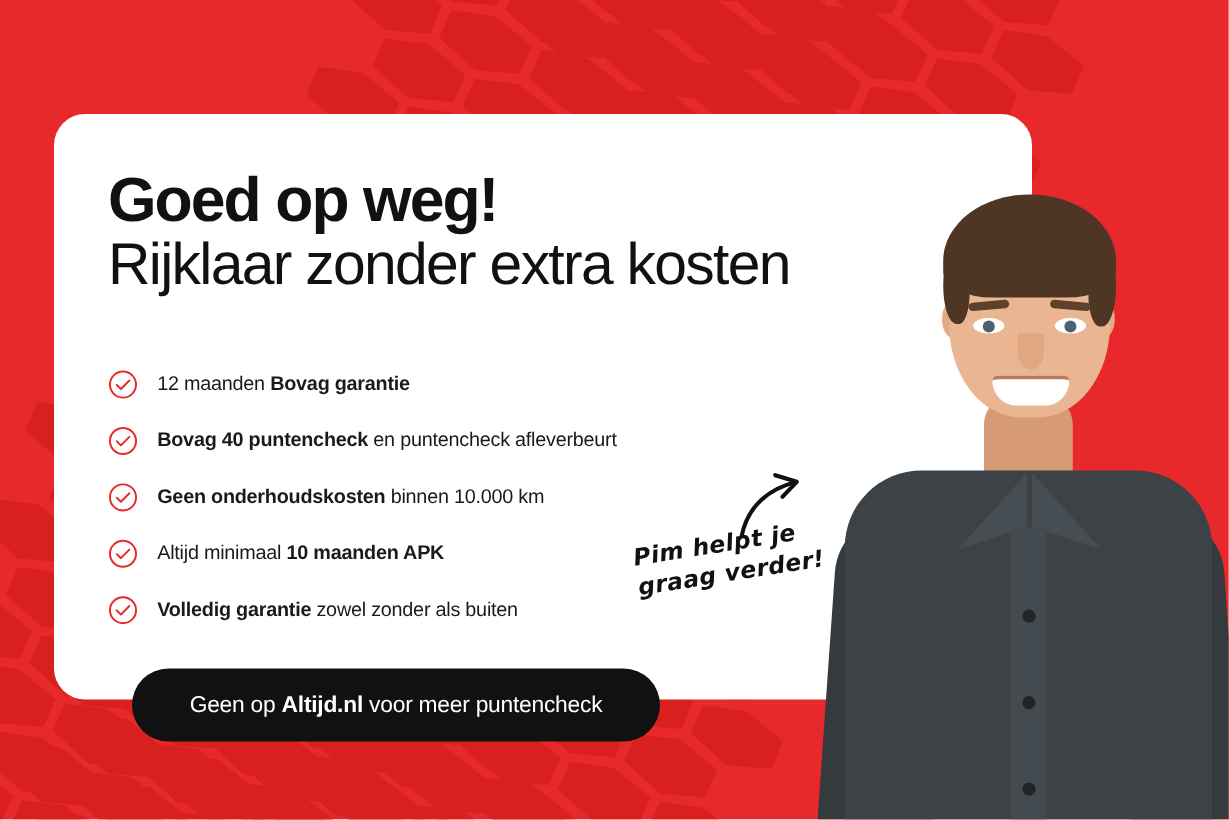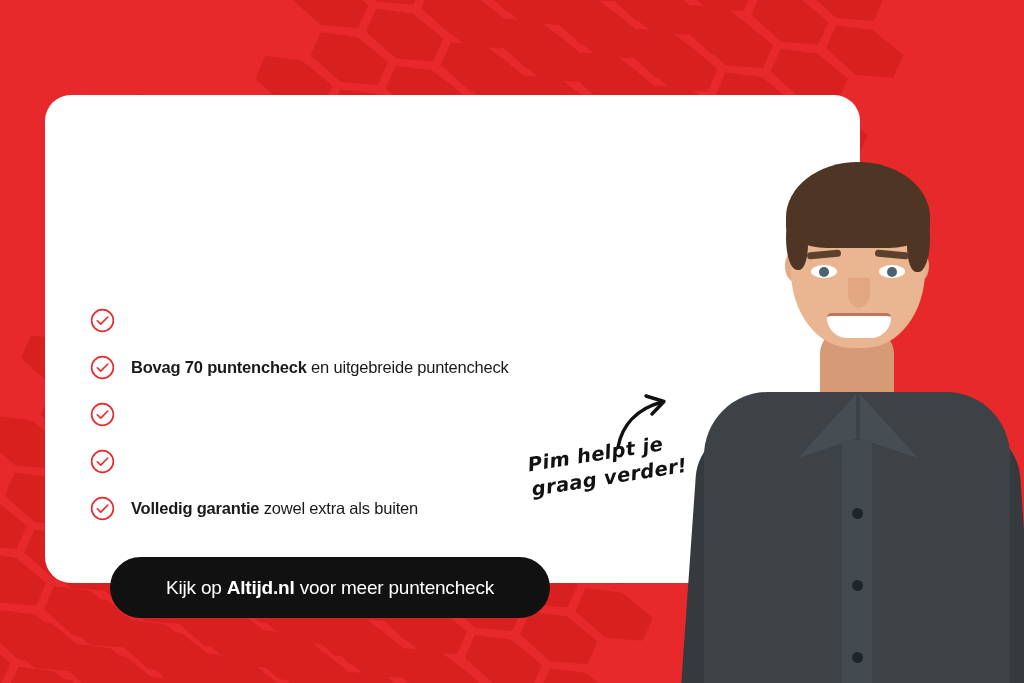--- a/index.html
+++ b/index.html
@@ -585,62 +585,69 @@
     <div class="p-hair-side-r"></div>
     <div class="p-hair"></div>
     <div class="p-brow-l"></div>
     <div class="p-brow-r"></div>
     <div class="p-eye-l"></div>
     <div class="p-eye-r"></div>
     <div class="p-nose"></div>
     <div class="p-mouth"></div>
   </div>
 
+  <div class="headline">
+    <div class="headline-1">Goed op weg!</div>
+    <div class="headline-2">Rijklaar zonder extra kosten</div>
+  </div>
 
   <ul class="features">
     <li class="feature">
       <svg class="check-icon" viewBox="0 0 26 26">
         <circle cx="13" cy="13" r="11.3" fill="none" stroke="#e8292b" stroke-width="1.7"></circle>
         <path d="M7.6 13.3 L11.2 16.8 L18.5 9.4" fill="none" stroke="#e8292b" stroke-width="1.7" stroke-linecap="round" stroke-linejoin="round"></path>
       </svg>
+      <span class="feature-text"><span>12 maanden </span><b>Bovag garantie</b><span></span></span>
     </li>
     <li class="feature">
       <svg class="check-icon" viewBox="0 0 26 26">
         <circle cx="13" cy="13" r="11.3" fill="none" stroke="#e8292b" stroke-width="1.7"></circle>
         <path d="M7.6 13.3 L11.2 16.8 L18.5 9.4" fill="none" stroke="#e8292b" stroke-width="1.7" stroke-linecap="round" stroke-linejoin="round"></path>
       </svg>
-      <span class="feature-text"><span></span><b>Bovag 70 puntencheck</b><span> en uitgebreide puntencheck</span></span>
+      <span class="feature-text"><span></span><b>Bovag 40 puntencheck</b><span> en puntencheck afleverbeurt</span></span>
     </li>
     <li class="feature">
       <svg class="check-icon" viewBox="0 0 26 26">
         <circle cx="13" cy="13" r="11.3" fill="none" stroke="#e8292b" stroke-width="1.7"></circle>
         <path d="M7.6 13.3 L11.2 16.8 L18.5 9.4" fill="none" stroke="#e8292b" stroke-width="1.7" stroke-linecap="round" stroke-linejoin="round"></path>
       </svg>
+      <span class="feature-text"><span></span><b>Geen onderhoudskosten</b><span> binnen 10.000 km</span></span>
     </li>
     <li class="feature">
       <svg class="check-icon" viewBox="0 0 26 26">
         <circle cx="13" cy="13" r="11.3" fill="none" stroke="#e8292b" stroke-width="1.7"></circle>
         <path d="M7.6 13.3 L11.2 16.8 L18.5 9.4" fill="none" stroke="#e8292b" stroke-width="1.7" stroke-linecap="round" stroke-linejoin="round"></path>
       </svg>
+      <span class="feature-text"><span>Altijd minimaal </span><b>10 maanden APK</b><span></span></span>
     </li>
     <li class="feature">
       <svg class="check-icon" viewBox="0 0 26 26">
         <circle cx="13" cy="13" r="11.3" fill="none" stroke="#e8292b" stroke-width="1.7"></circle>
         <path d="M7.6 13.3 L11.2 16.8 L18.5 9.4" fill="none" stroke="#e8292b" stroke-width="1.7" stroke-linecap="round" stroke-linejoin="round"></path>
       </svg>
-      <span class="feature-text"><span></span><b>Volledig garantie</b><span> zowel extra als buiten</span></span>
+      <span class="feature-text"><span></span><b>Volledig garantie</b><span> zowel zonder als buiten</span></span>
     </li>
   </ul>
 
   <svg class="hand-arrow" viewBox="0 0 62 58">
     <path d="M6 55 C 10 34, 24 17, 50 10" fill="none" stroke="#111111" stroke-width="3.4" stroke-linecap="round"></path>
     <path d="M34 4 L52 9.5 L40 22" fill="none" stroke="#111111" stroke-width="3.4" stroke-linecap="round" stroke-linejoin="round"></path>
   </svg>
   <div class="handnote">
     <div>Pim helpt je</div>
     <div>graag verder!</div>
   </div>
 
   <div class="cta">
-    <span class="cta-text"><span>Kijk op </span><b>Altijd.nl</b><span> voor meer puntencheck</span></span>
+    <span class="cta-text"><span>Geen op </span><b>Altijd.nl</b><span> voor meer puntencheck</span></span>
   </div>
 
 </div>
 
 </body></html>

